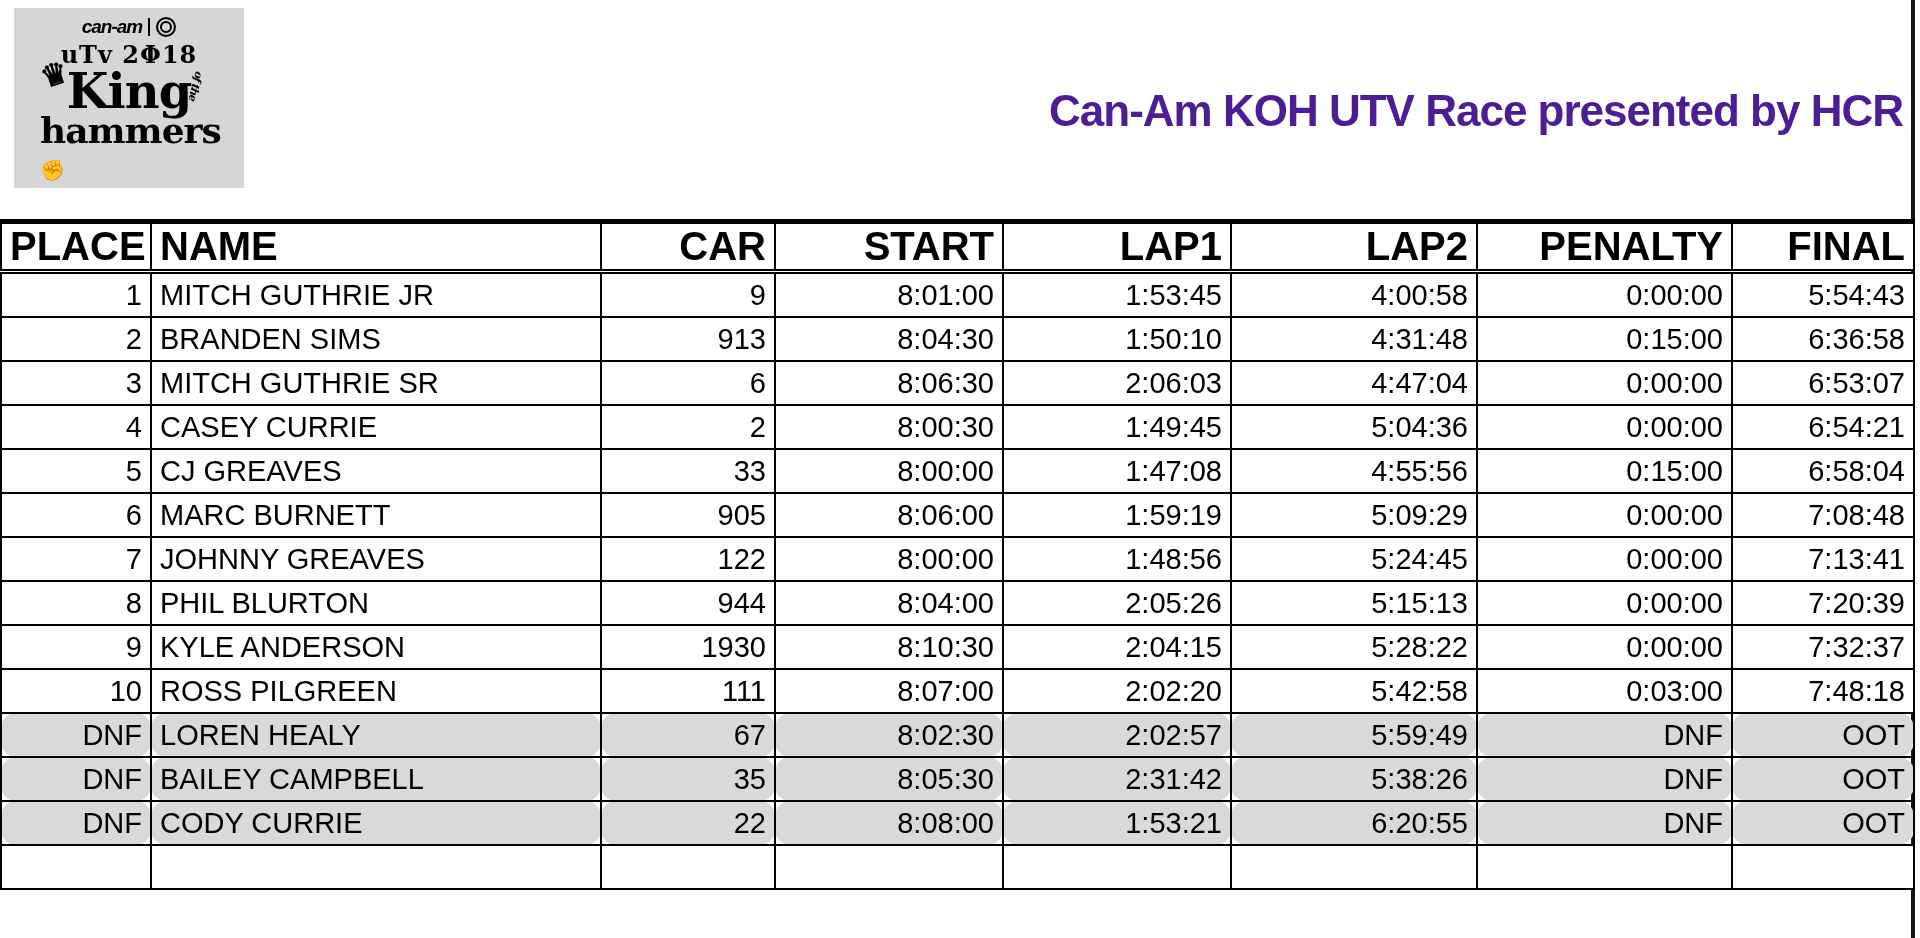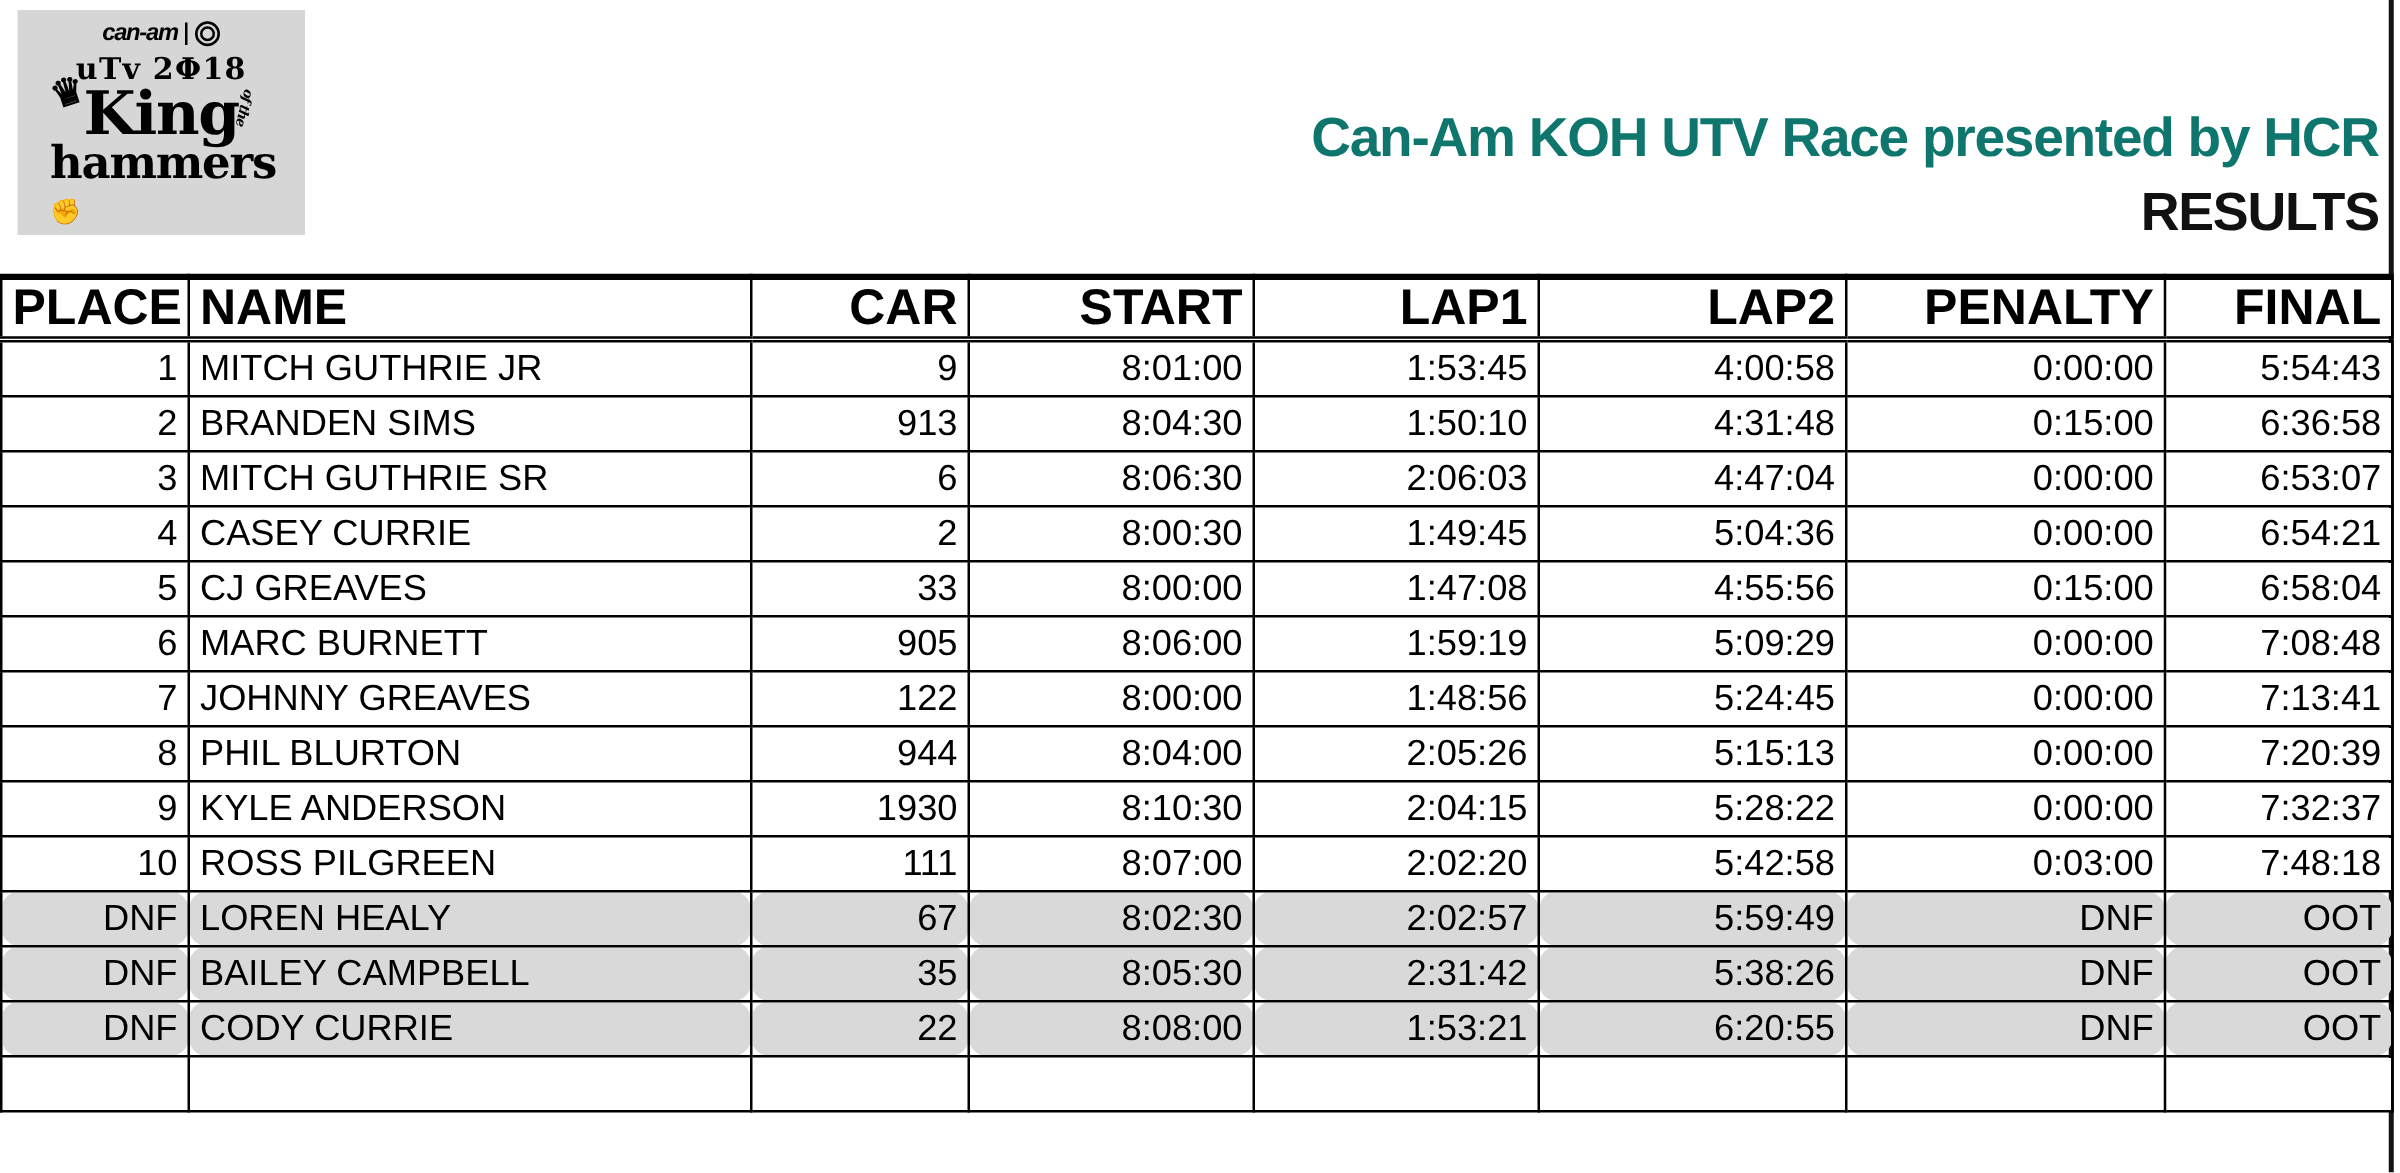--- a/index.html
+++ b/index.html
@@ -31,21 +31,21 @@
   .logo-hammers{font-weight:bold;font-size:36px;line-height:34px;letter-spacing:-1px;position:relative;margin-left:26px;}
   .logo-hammers .fist{font-size:20px;}
   .logo-tagline{font-weight:bold;font-size:13px;margin-top:3px;}
   .logo-presented{display:flex;flex-direction:row;align-items:center;margin-top:2px;
     font-size:8px;font-weight:bold;line-height:8px;}
   .oval{width:34px;height:14px;border:2px solid #000;border-radius:50%;
     display:inline-block;margin-top:1px;box-shadow:inset 0 0 0 2px #d6d6d6, inset 0 0 0 3px #000;}
 
   
   .titles{position:absolute;top:86px;right:17px;text-align:right;}
-  .main-title{font-weight:bold;font-size:44px;line-height:50px;letter-spacing:-1px;color:#0f766e;}
+  .main-title{font-weight:bold;font-size:44px;line-height:50px;letter-spacing:-1px;color:#4c1d95;}
   .sub-title{font-weight:bold;font-size:43px;line-height:48px;margin-top:10px;letter-spacing:-1px;color:#111;}
 
   
   .table-wrap{position:absolute;left:0;top:219px;}
   table{border-collapse:collapse;table-layout:fixed;width:1913px;
     border-top:5px solid #000;}
   th,td{
     border:2px solid #000;height:42px;padding:0 8px;
     font-size:29px;white-space:nowrap;overflow:hidden;vertical-align:middle;
     background:var(--row-bg,#ffffff);
@@ -80,21 +80,20 @@
   </div>
   <div class="logo-tagline">the ultimate desert race</div>
   <div class="logo-presented">
     <span>presented by</span>
     <span class="oval"></span>
   </div>
 </div>
 
 <div class="titles">
   <div class="main-title">Can-Am KOH UTV Race presented by HCR</div>
-  <div class="sub-title">RESULTS</div>
 </div>
 
 <div class="table-wrap">
   <table>
     <colgroup id="cols">
         <col style="width: 150px;">
         <col style="width: 450px;">
         <col style="width: 174px;">
         <col style="width: 228px;">
         <col style="width: 228px;">

